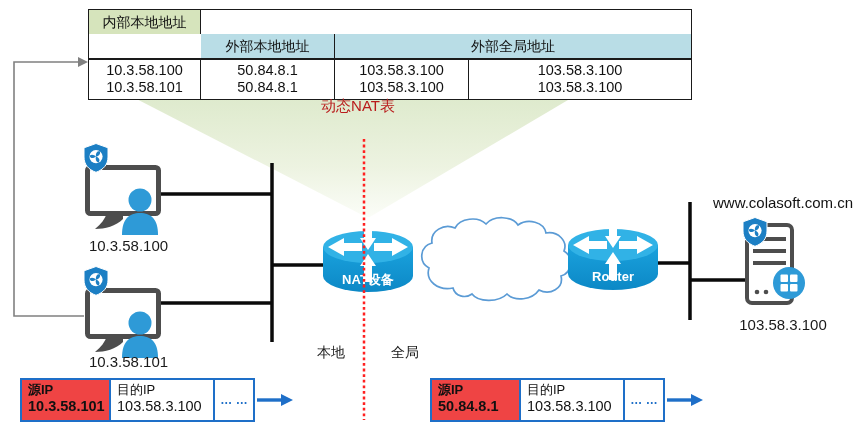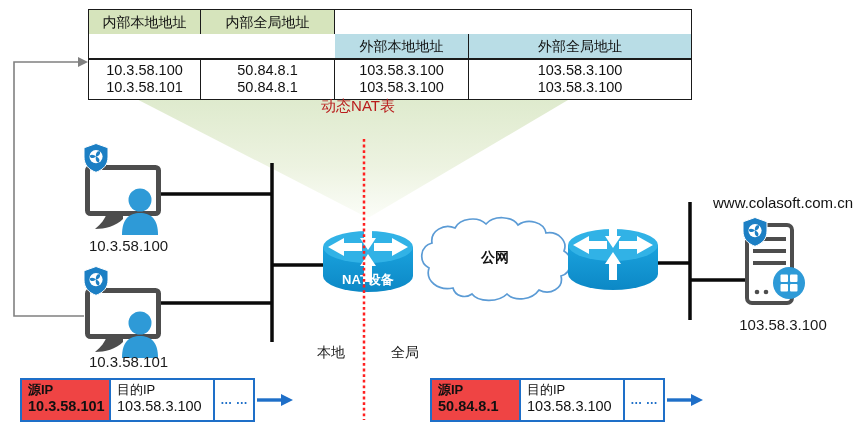--- a/index.html
+++ b/index.html
@@ -142,21 +142,20 @@
     </g>
 
     <use href="#cyl-shape" transform="translate(563,228)"></use>
 
     <use href="#server-shape" transform="translate(733,212)"></use>
   </svg>
 
   <div class="nat-table">
     <div class="hrow">
       <div class="hcell hgreen c0">内部本地地址</div>
-      <div class="hcell hgreen c1">内部全局地址</div>
       <div class="hcell hblue c2">外部本地地址</div>
       <div class="hcell hblue c3">外部全局地址</div>
     </div>
     <div class="brow">
       <div class="bcell c0">
         <div>10.3.58.100</div>
         <div>10.3.58.101</div>
       </div>
       <div class="bcell c1">
         <div>50.84.8.1</div>
@@ -172,21 +171,21 @@
       </div>
     </div>
   </div>
 
   <div class="lbl funnel-lbl">动态NAT表</div>
 
   <div class="lbl ip-lbl" style="left:81px;top:237px;width:95px;">10.3.58.100</div>
   <div class="lbl ip-lbl" style="left:81px;top:353px;width:95px;">10.3.58.101</div>
 
   <div class="lbl dev-lbl" style="left:318px;top:271px;width:100px;">NAT设备</div>
-  <div class="lbl cloud-lbl">公网</div>
+  <div class="lbl dev-lbl" style="left:563px;top:269px;width:100px;">Router</div>
 
   <div class="lbl domain-lbl">www.colasoft.com.cn</div>
   <div class="lbl ip-lbl" style="left:733px;top:316px;width:100px;">103.58.3.100</div>
 
   <div class="lbl zone-lbl" style="left:310px;top:344px;width:42px;">本地</div>
   <div class="lbl zone-lbl" style="left:384px;top:344px;width:42px;">全局</div>
 
   <div class="packet" style="left:20px;">
     <div class="pcell psrc">
       <div class="plabel">源IP</div>

